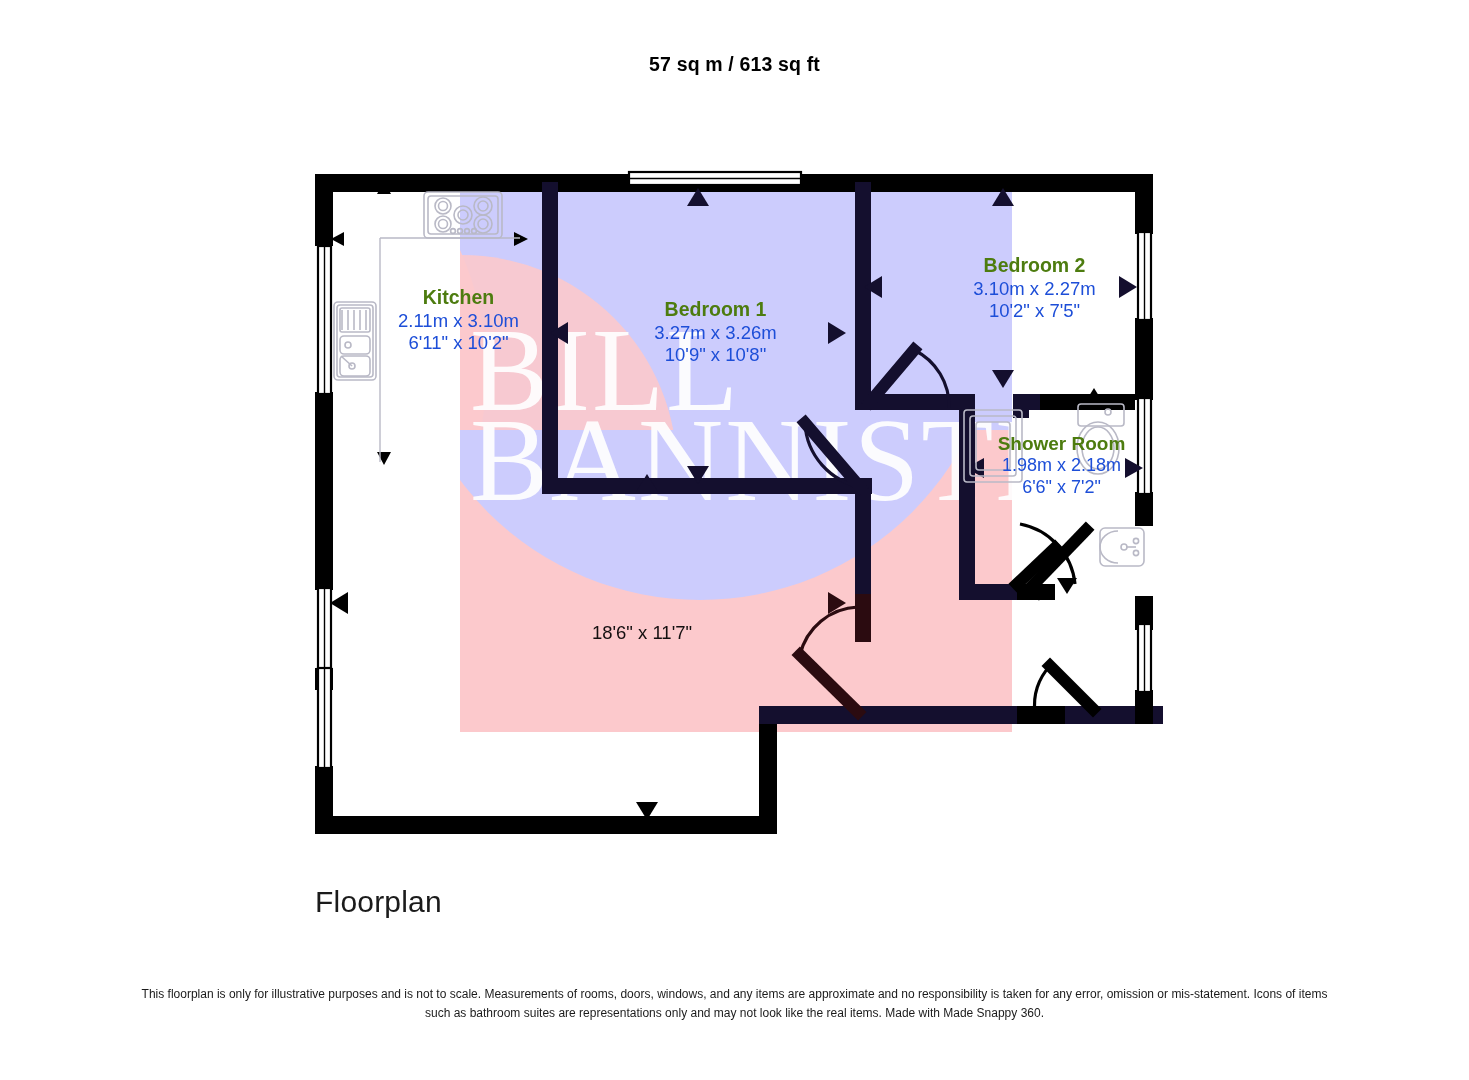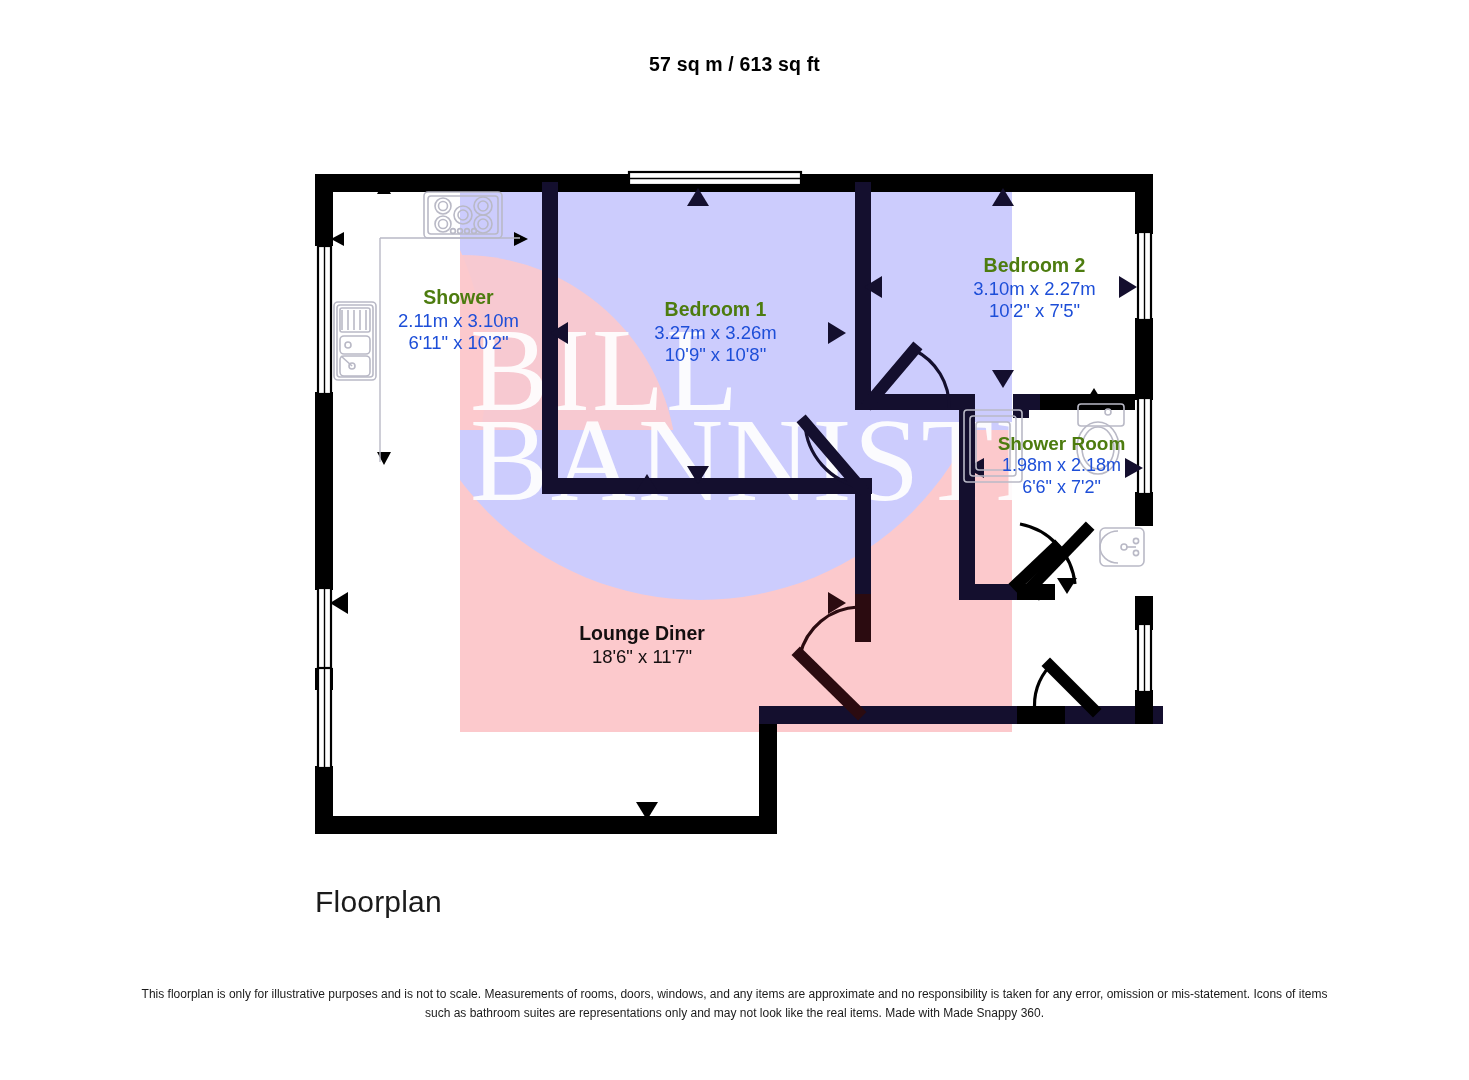--- a/index.html
+++ b/index.html
@@ -381,21 +381,21 @@
       <circle cx="1136" cy="541" r="2.6"></circle>
       <circle cx="1136" cy="553" r="2.6"></circle>
       <line x1="1126" y1="547" x2="1136" y2="547"></line>
     </g>
   </g>
 
 </svg>
 </div>
 
 <div class="room-label" id="label-kitchen">
-  <span class="rl-name">Shower</span>
+  <span class="rl-name">Kitchen</span>
   <span class="rl-dim">2.11m x 3.10m</span>
   <span class="rl-dim">6'11" x 10'2"</span>
 </div>
 
 <div class="room-label" id="label-bedroom1">
   <span class="rl-name">Bedroom 1</span>
   <span class="rl-dim">3.27m x 3.26m</span>
   <span class="rl-dim">10'9" x 10'8"</span>
 </div>
 
@@ -405,19 +405,18 @@
   <span class="rl-dim">10'2" x 7'5"</span>
 </div>
 
 <div class="room-label" id="label-showerroom">
   <span class="rl-name">Shower Room</span>
   <span class="rl-dim">1.98m x 2.18m</span>
   <span class="rl-dim">6'6" x 7'2"</span>
 </div>
 
 <div class="room-label dark" id="label-lounge">
-  <span class="rl-name">Lounge Diner</span>
   <span class="rl-dim">18'6" x 11'7"</span>
 </div>
 
 <div id="floorplan-caption">Floorplan</div>
 
 <div id="disclaimer">This floorplan is only for illustrative purposes and is not to scale. Measurements of rooms, doors, windows, and any items are approximate and no responsibility is taken for any error, omission or mis-statement. Icons of items such as bathroom suites are representations only and may not look like the real items. Made with Made Snappy 360.</div>
 
 </body></html>

